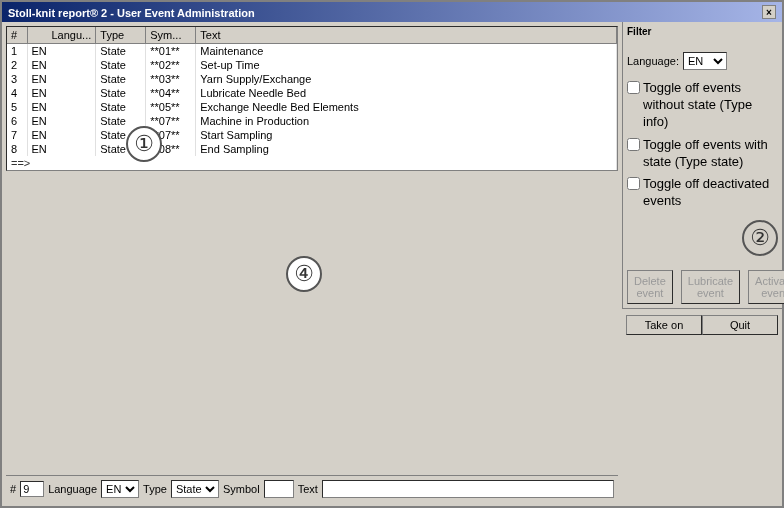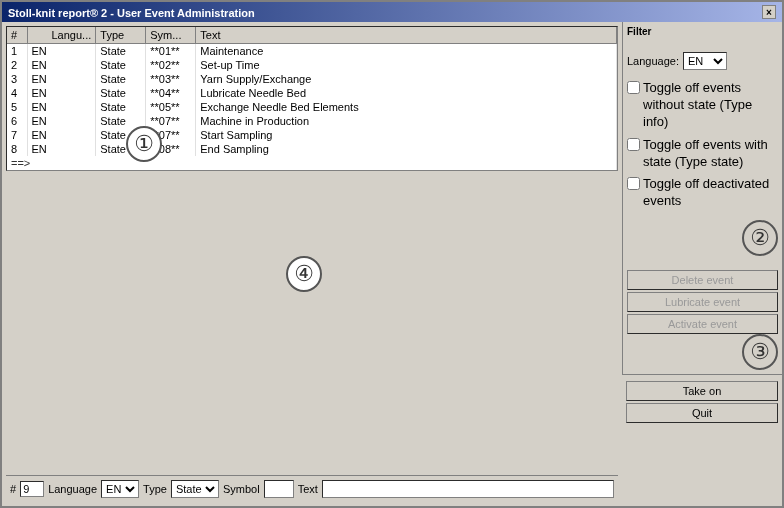--- a/index.html
+++ b/index.html
@@ -169,27 +169,27 @@
       text-align: center;
       width: 100%;
       margin-top: 2px;
     }
     .btn:disabled, .btn.disabled {
       color: #999;
       cursor: default;
     }
     .sidebar-buttons {
       display: flex;
-      flex-direction: column;
-      gap: 0;
+      flex-direction: row;
+      gap: 8px;
       margin-top: 4px;
     }
     .bottom-buttons {
       display: flex;
-      flex-direction: column;
+      flex-direction: row;
       gap: 0;
       padding: 4px;
       border-top: 1px solid #808080;
     }
     .sidebar-right {
       display: flex;
       flex-direction: column;
     }
     .spacer { flex: 1; }
     .col-num { width: 20px; }

